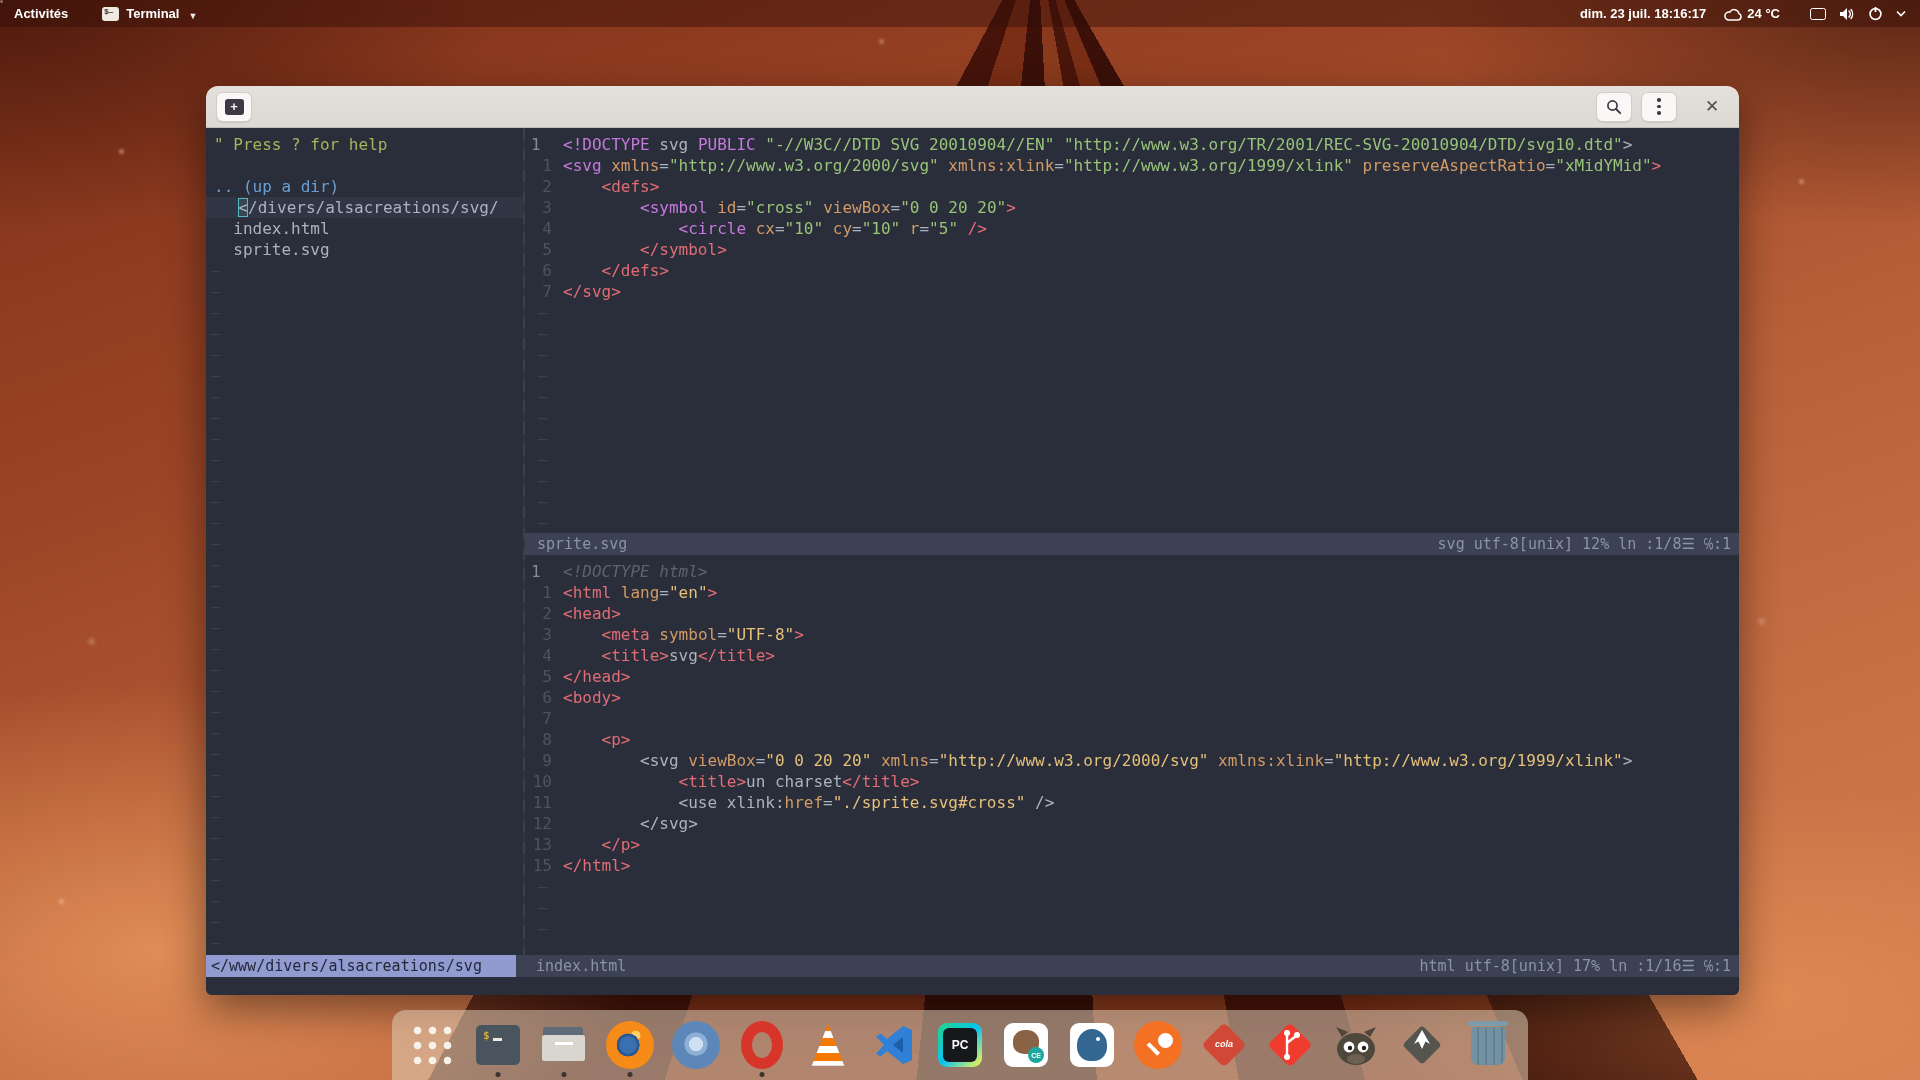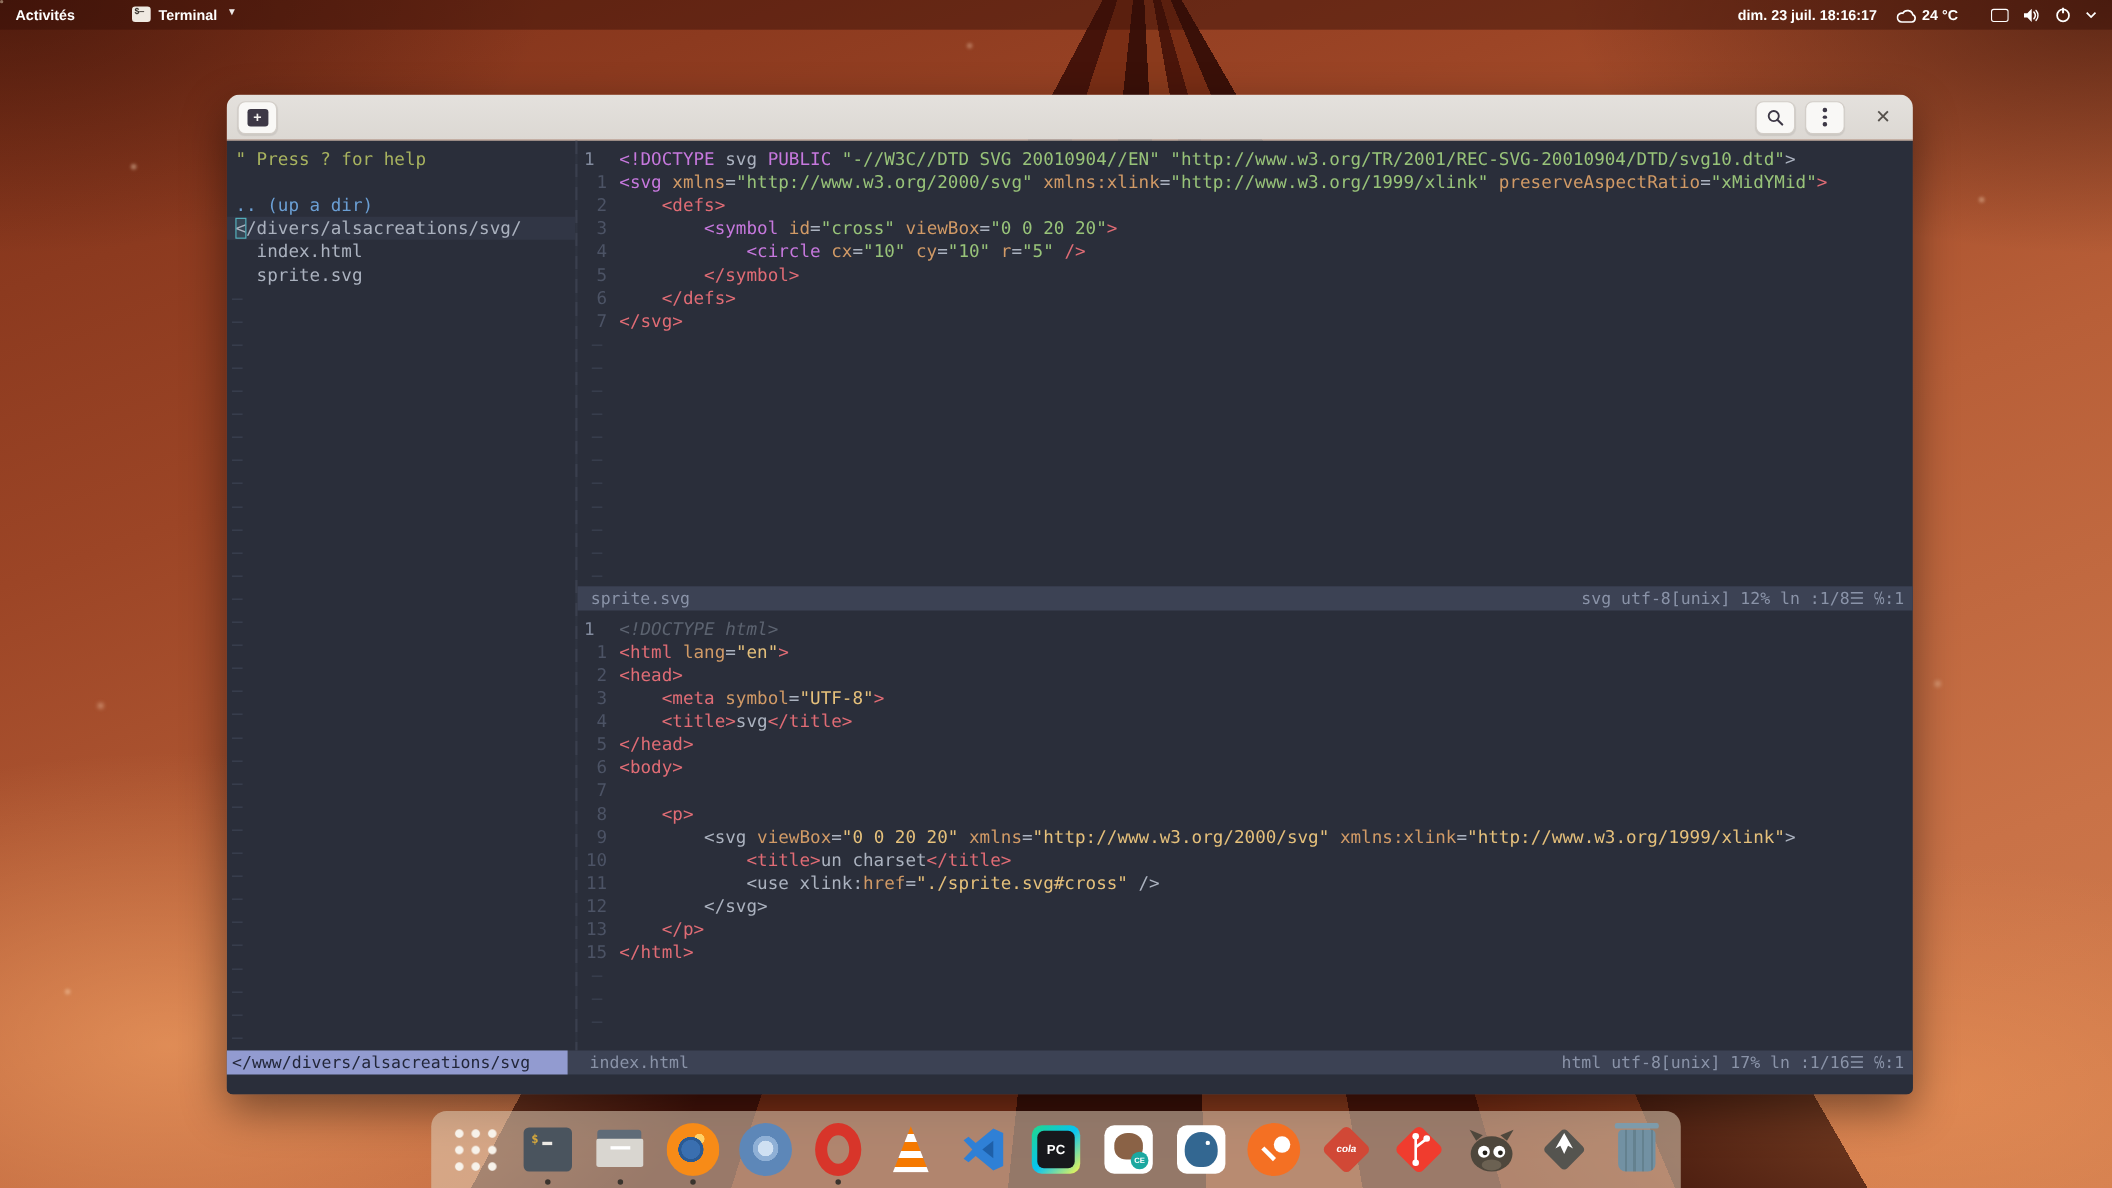--- a/index.html
+++ b/index.html
@@ -29,22 +29,22 @@
       880px 40px 3px 1px rgba(255,230,200,.35);
   }
 
   
   .topbar {
     position:absolute; left:0; top:0; width:1920px; height:27px; z-index:50;
     background:rgba(52,14,6,.45);
     display:flex; align-items:center; padding:0 14px;
     color:#fff; font-size:13px; font-weight:700;
   }
-  .tb-activities { margin-right:52px; }
-  .tb-app { display:flex; align-items:flex-start; gap:7px; }
+  .tb-activities { margin-right:34px; }
+  .tb-app { display:flex; align-items:flex-end; gap:7px; }
   .tb-appicon { width:17px; height:14px; background:#efe9e1; border-radius:3px; position:relative; }
   .tb-appicon::before { content:"$‒"; position:absolute; left:2px; top:0px; font-size:8px; color:#37322c; font-weight:700; }
   .tb-chev { font-size:9px; margin-left:2px; opacity:.9; }
   .tb-right { margin-left:auto; display:flex; align-items:center; gap:12px; }
   .tb-clock { margin-right:6px; }
   .tb-weather { display:flex; align-items:center; gap:5px; }
   .tb-sys { display:flex; align-items:center; gap:13px; margin-left:18px; }
   .tb-display { width:16px; height:12px; border:1.6px solid #fff; border-radius:2.5px; }
   svg.tbicon { display:block; }
 
@@ -79,21 +79,21 @@
     font-family:"DejaVu Sans Mono", monospace; font-size:16px; line-height:21px; color:#abb2bf;
   }
   .pane { position:absolute; overflow:hidden; }
   #netrw-pane  { left:0;   top:0;   width:317px;  height:827px; padding-top:6px; }
   #top-pane    { left:319px; top:0; width:1214px; height:405px; padding-top:6px; }
   #bottom-pane { left:319px; top:427px; width:1214px; height:400px; padding-top:6px; }
   .vsep { position:absolute; left:317px; top:0; width:2px; height:827px;
     background:repeating-linear-gradient(180deg,#3a3f4e 0 12px, #2f3441 12px 21px); }
 
   .row { height:21px; display:flex; white-space:pre; }
-  .row.cursorline { background:rgba(140,155,200,.08); }
+  .row.cursorline { background:rgba(140,155,200,.08);justify-content:center; }
   .g { width:38px; flex:0 0 38px; }
   .g-abs { color:#828b9e; padding-left:6px; }
   .g-rel { color:#4c5365; text-align:right; padding-right:11px; }
   .g-dash { color:#3c4252; padding-left:13px; }
   .netrw-dash { color:#3c4252; padding-left:5px; }
   .nr-row { padding-left:8px; }
   .code { white-space:pre; }
 
   .c-fg{color:#abb2bf} .c-purple{color:#c678dd} .c-red{color:#e06c75}
   .c-orange{color:#d19a66} .c-green{color:#98c379} .c-yellow{color:#e5c07b}

